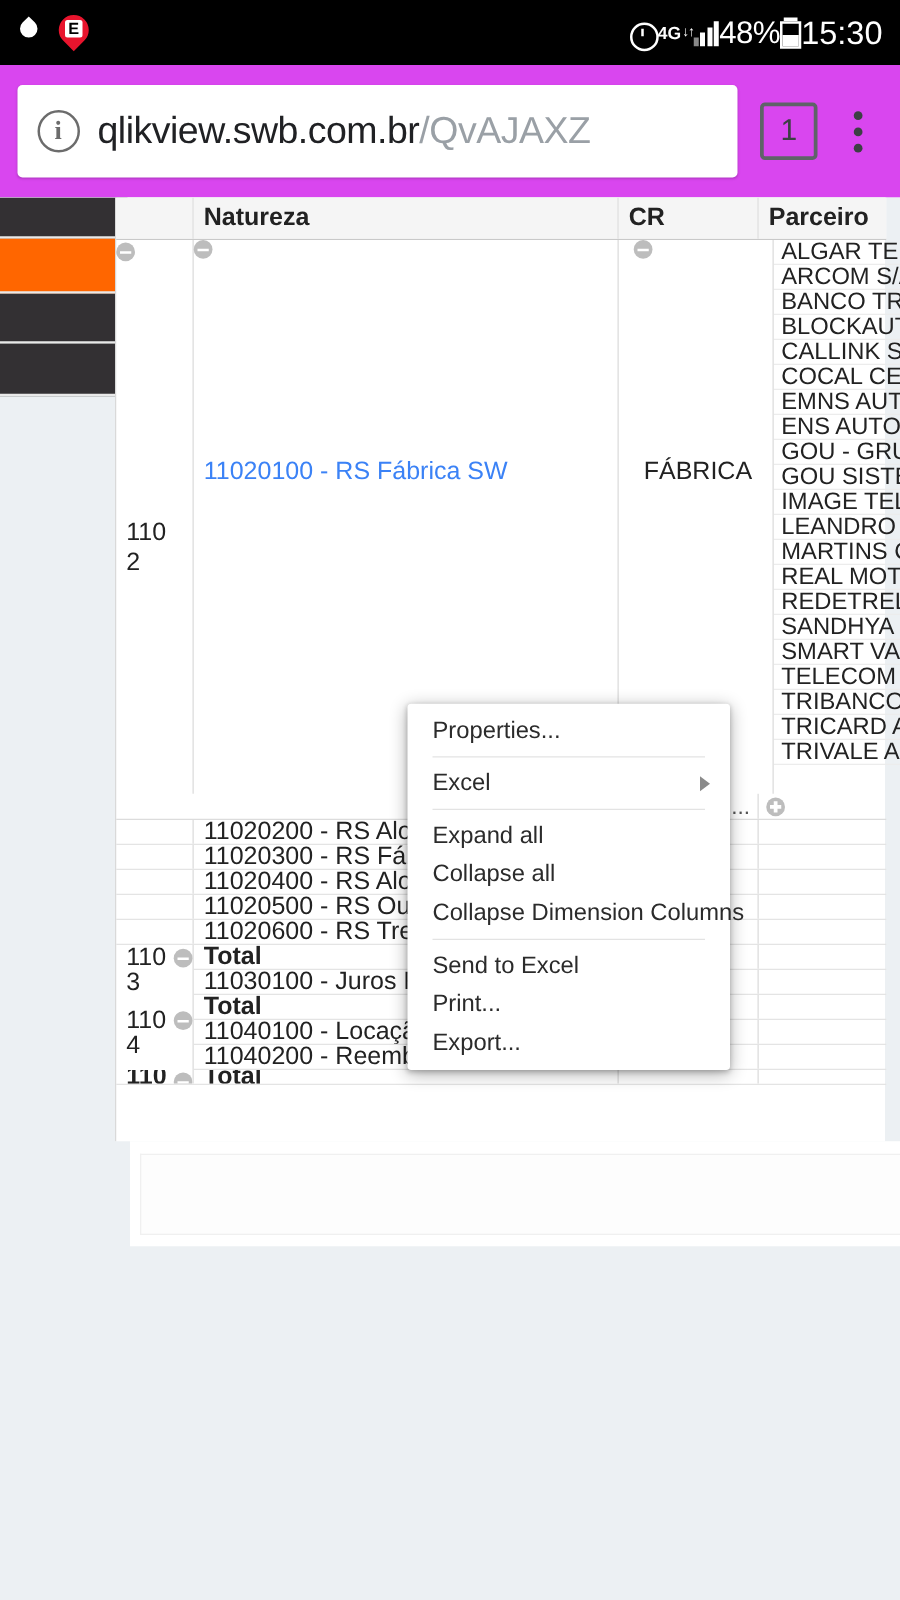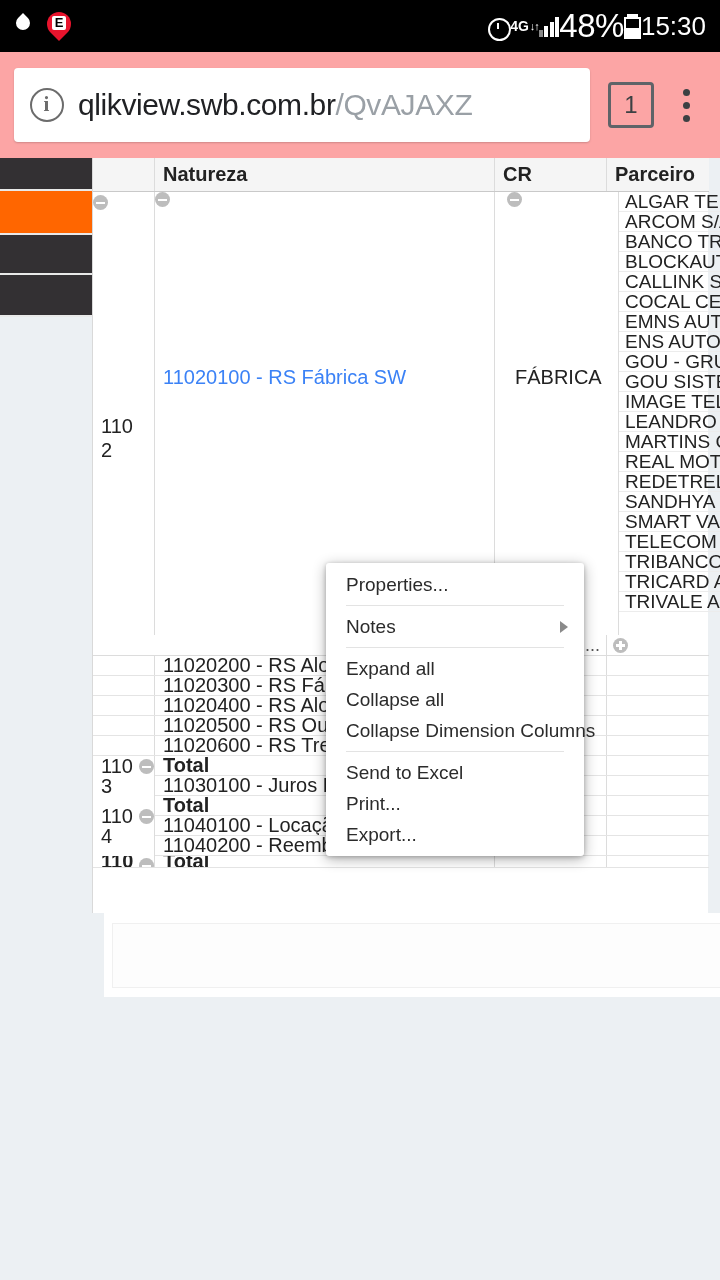--- a/index.html
+++ b/index.html
@@ -50,37 +50,37 @@
   }
   .net-4g{ display:flex; align-items:center; gap:1px; }
   .net-4g .g-label{ font-size:14px; font-weight:bold; line-height:12px; }
   .net-4g .g-arrows{ font-size:11px; line-height:10px; letter-spacing:-1px; }
   .bars{ display:flex; align-items:flex-end; gap:1.5px; height:22px; }
   .bars i{ display:block; width:4px; background:#fff; }
   .bars i:nth-child(1){ height:7px; background:#888; }
   .bars i:nth-child(2){ height:11px; }
   .bars i:nth-child(3){ height:15px; }
   .bars i:nth-child(4){ height:20px; }
-  .batt-pct{ font-size:33px; font-weight:500; letter-spacing:-0.5px; }
+  .batt-pct{ font-size:25px; font-weight:500; letter-spacing:-0.5px; }
   .batt{ position:relative; width:17px; height:25px; border:0; }
   .batt:before{
     content:""; position:absolute; left:3px; top:0; width:11px; height:3px; background:#fff;
   }
   .batt .shell{
     position:absolute; left:0; top:3px; width:17px; height:22px;
     border:2px solid #fff; background:#000;
   }
   .batt .fill{
     position:absolute; left:2px; bottom:2px; width:13px; height:9px; background:#fff;
   }
   .clock{ font-size:26px; letter-spacing:0px; }
 
   
   .browser-bar{
-    height:106px; background:#fca5a5;
+    height:106px; background:#d946ef;
     display:flex; align-items:center; padding:13px 14px; gap:8px;
   }
   .omnibox{
     flex:1; height:74px; background:#fff; border-radius:4px;
     display:flex; align-items:center; padding:0 16px;
     box-shadow:0 1px 2px rgba(0,0,0,.18); overflow:hidden;
   }
   .info-icon{
     width:34px; height:34px; min-width:34px; border:2.5px solid #6c6c6c;
     border-radius:50%; position:relative; margin-right:14px;
@@ -482,21 +482,21 @@
 
   <div class="below-sheet"></div>
   <div class="inner-pane"></div>
 
   <div class="ctxmenu">
     <div class="mi">
       <span>Properties...</span>
     </div>
     <div class="msep"></div>
     <div class="mi">
-      <span>Notes</span>
+      <span>Excel</span>
       <span class="caret"></span>
     </div>
     <div class="msep"></div>
     <div class="mi">
       <span>Expand all</span>
     </div>
     <div class="mi">
       <span>Collapse all</span>
     </div>
     <div class="mi">

